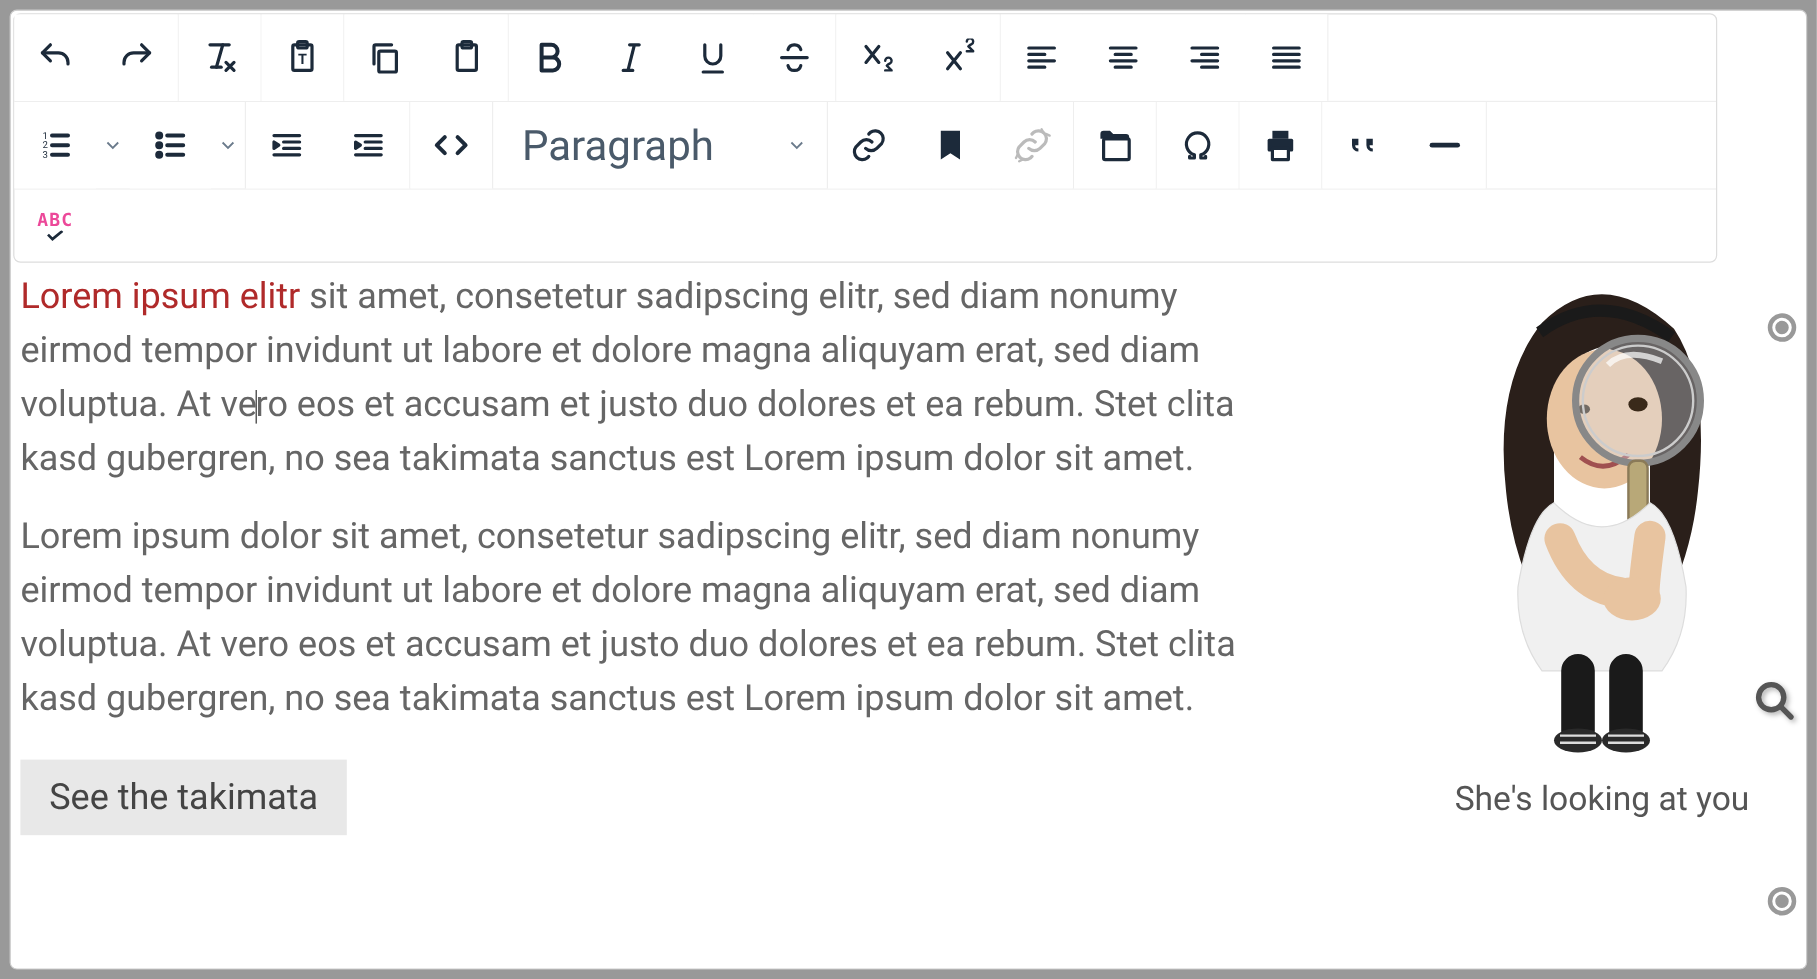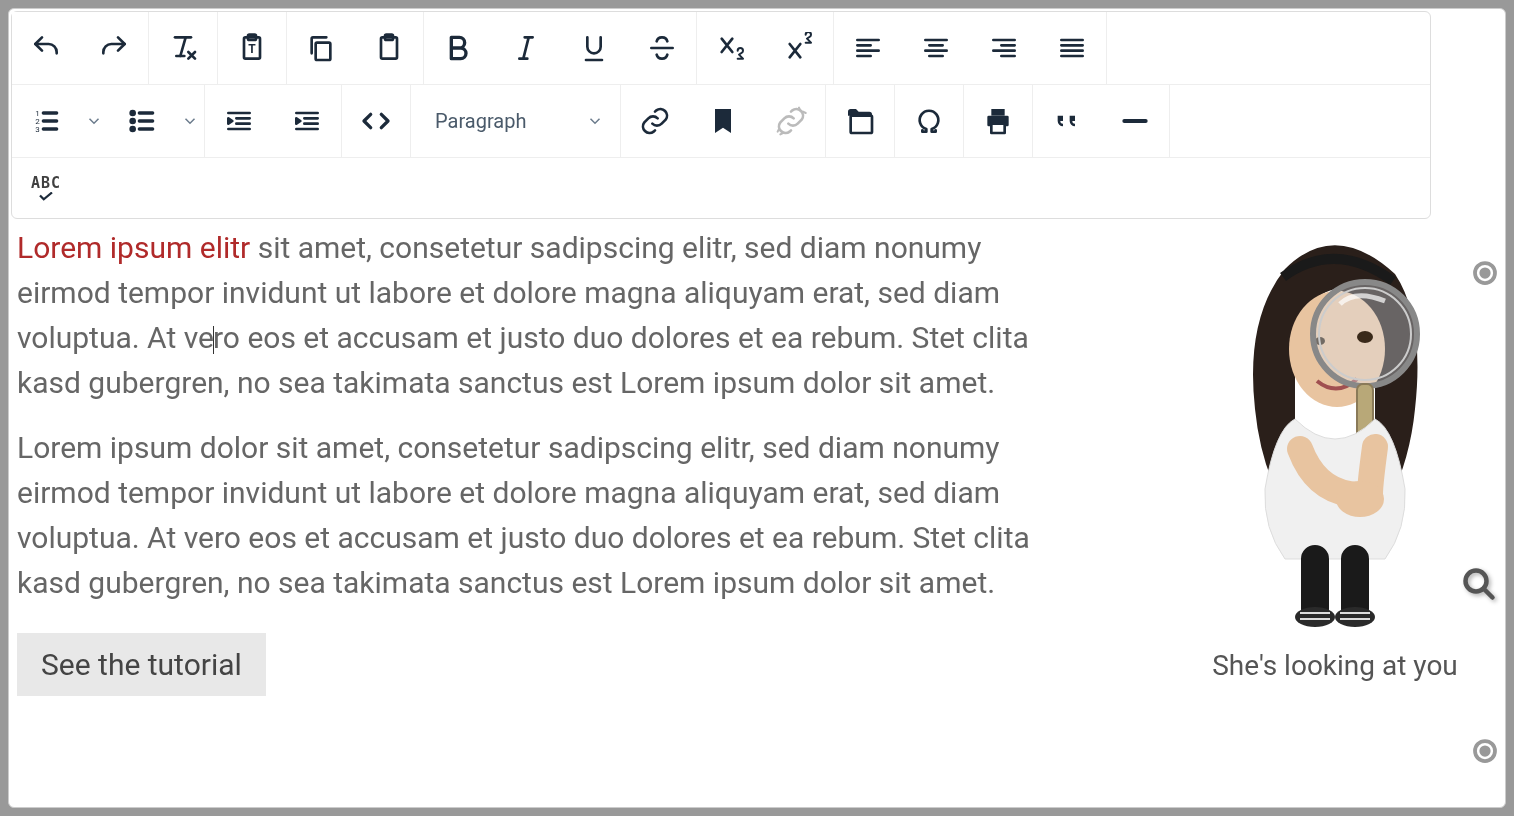--- a/index.html
+++ b/index.html
@@ -68,21 +68,21 @@
 }
 .tb-select {
   display: flex;
   align-items: center;
   height: 72px;
   padding: 0 16px 0 24px;
   gap: 60px;
   cursor: pointer;
   border-right: 1px solid #eee;
   color: #4a5a6a;
-  font-size: 20px;
+  font-size: 35px;
 }
 .chev { width: 18px; height: 18px; }
 .content-area {
   flex: 1;
   position: relative;
   overflow: hidden;
   padding: 4px 8px;
 }
 .content-text p {
   font-size: 30px;
@@ -127,21 +127,21 @@
   position: absolute;
   right: 14px;
   width: 30px;
   height: 30px;
   color: #999;
 }
 .handle svg { width: 30px; height: 30px; }
 .handle.top { top: 258px; }
 .handle.bottom { bottom: 50px; }
 .abc-btn { width:68px; height:60px; display:flex; flex-direction:column; align-items:center; justify-content:center; cursor:pointer;}
-.abc-btn .abc { font-family: monospace; font-size:15px; letter-spacing:1px; color:#404040; font-weight:bold;}
+.abc-btn .abc { font-family: monospace; font-size:15px; letter-spacing:1px; color:#ec4899; font-weight:bold;}
 .abc-btn .chk { width:18px; height:10px; }
 .cursor-bar {
   display:inline-block;
   width:1px;
   height:28px;
   background:#333;
   vertical-align:middle;
   margin:0 -1px;
 }
 </style>
@@ -421,21 +421,21 @@
             <circle cx="10" cy="10" r="7"></circle>
             <path d="M15 15l6 6"></path>
           </svg>
       </div>
       <div class="caption">She's looking at you</div>
     </div>
 
     <div class="content-text">
       <p><span class="red-link">Lorem ipsum elitr</span><span> sit amet, consetetur sadipscing elitr, sed diam nonumy eirmod tempor invidunt ut labore et dolore magna aliquyam erat, sed diam voluptua. At ve</span><span class="cursor-bar"></span><span>ro eos et accusam et justo duo dolores et ea rebum. Stet clita kasd gubergren, no sea takimata sanctus est Lorem ipsum dolor sit amet.</span></p>
       <p>Lorem ipsum dolor sit amet, consetetur sadipscing elitr, sed diam nonumy eirmod tempor invidunt ut labore et dolore magna aliquyam erat, sed diam voluptua. At vero eos et accusam et justo duo dolores et ea rebum. Stet clita kasd gubergren, no sea takimata sanctus est Lorem ipsum dolor sit amet.</p>
-      <div class="tutorial-btn">See the tutorial</div>
+      <div class="tutorial-btn">See the takimata</div>
     </div>
   </div>
 </div>
 
 <div class="handle top">
   <svg viewBox="0 0 24 24" fill="none" stroke="#999" stroke-width="3">
       <circle cx="12" cy="12" r="8"></circle>
       <circle cx="12" cy="12" r="3" fill="#999"></circle>
     </svg>
 </div>

